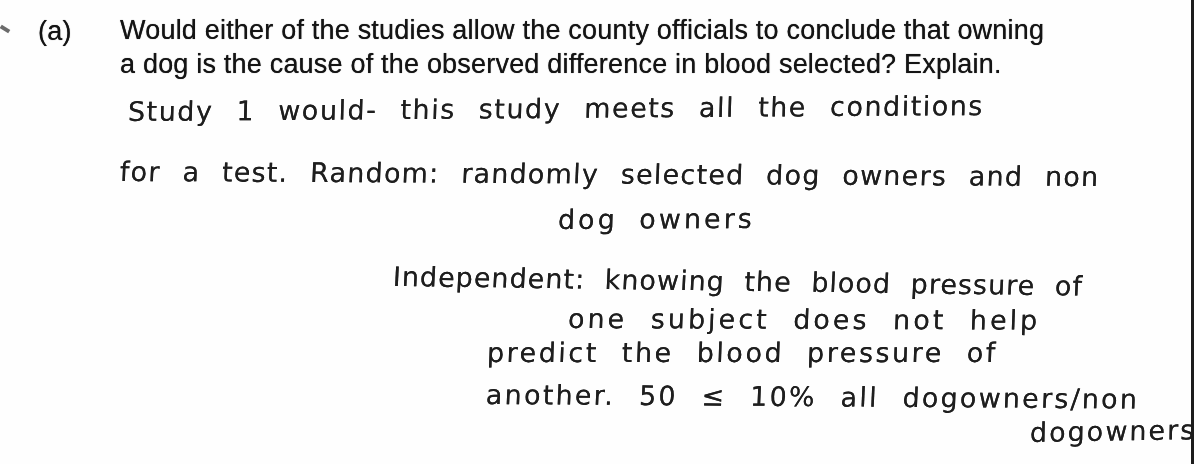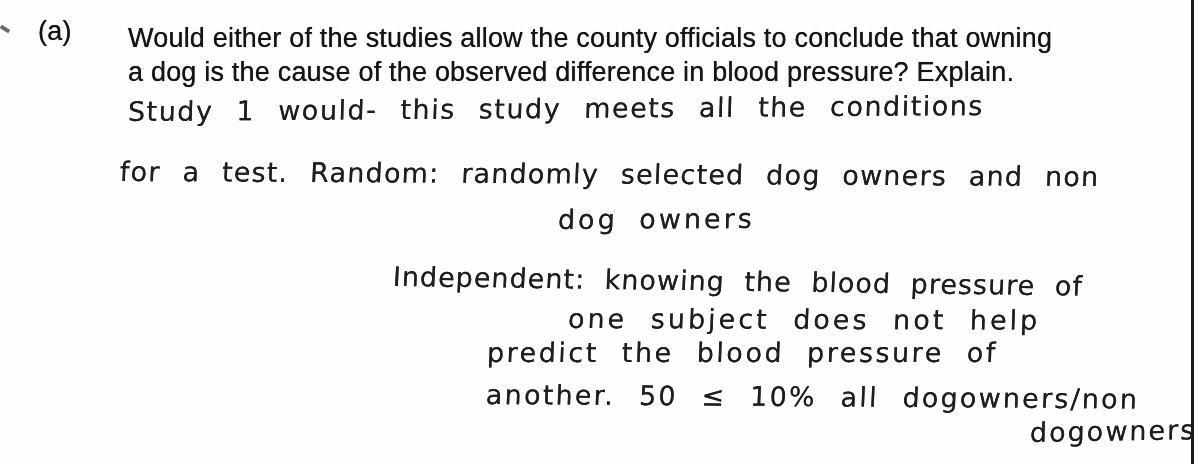--- a/index.html
+++ b/index.html
@@ -48,24 +48,23 @@
     text-shadow: 0 0 0.7px #222;
   }
   .part {
     position: absolute;
     left: 38px;
     top: 1px;
   }
   .qtext {
     position: absolute;
     left: 120px;
-    top: 8px;
+    top: 0;
     width: 1060px;
     white-space: nowrap;
-    margin-left: 8px;
   }
 
   
   .hw-line {
     position: absolute;
     font-family: "DejaVu Sans", sans-serif;
     color: #1e1e1e;
     font-size: 27px;
     white-space: nowrap;
     transform-origin: left center;
@@ -84,21 +83,21 @@
 <body>
 
 <div class="page">
 
   <div class="artifact-topleft"></div>
 
   <div class="question">
     <span class="part">(a)</span>
     <div class="qtext">
       <div>Would either of the studies allow the county officials to conclude that owning</div>
-      <div>a dog is the cause of the observed difference in blood pressure? Explain.</div>
+      <div>a dog is the cause of the observed difference in blood selected? Explain.</div>
     </div>
   </div>
 
   <div>
     <span class="hw-line hw-1">Study 1 would- this study meets all the conditions</span>
     <span class="hw-line hw-2">for a test. Random: randomly selected dog owners and non</span>
     <span class="hw-line hw-3">dog owners</span>
     <span class="hw-line hw-4">Independent: knowing the blood pressure of</span>
     <span class="hw-line hw-5">one subject does not help</span>
     <span class="hw-line hw-6">predict the blood pressure of</span>

